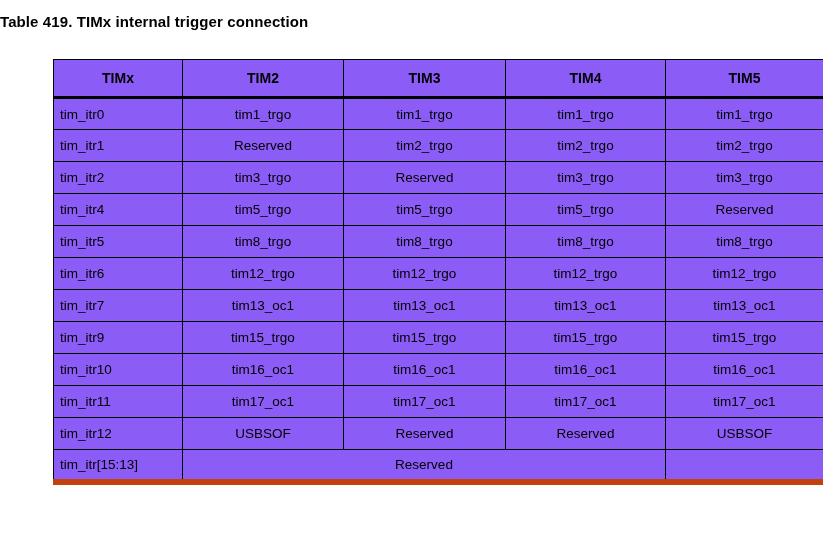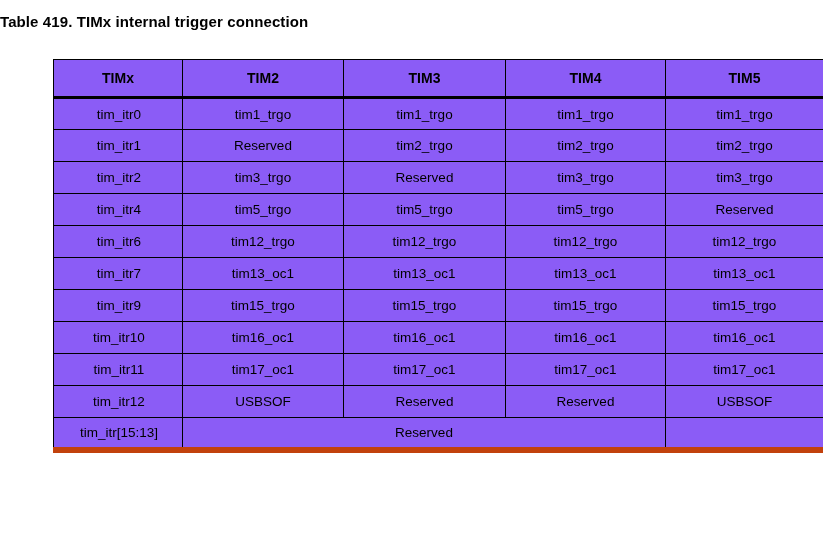--- a/index.html
+++ b/index.html
@@ -54,21 +54,21 @@
   table.trigger-table thead th {
     height: 38px;
     font-size: 14px;
     font-weight: bold;
     border-bottom: 3px solid #000000;
   }
   table.trigger-table tbody td {
     height: 32px;
   }
   table.trigger-table td.rowlabel {
-    text-align: center;
+    text-align: left;
     padding-left: 6px;
   }
   table.trigger-table tr.last-row td {
     border-bottom: 6px solid #c2410c;
   }
 </style>
 </head>
 <body>
 
 <div class="page">
@@ -115,20 +115,27 @@
         <td>tim3_trgo</td>
       </tr>
       <tr>
         <td class="rowlabel">tim_itr4</td>
         <td>tim5_trgo</td>
         <td>tim5_trgo</td>
         <td>tim5_trgo</td>
         <td>Reserved</td>
       </tr>
       <tr>
+        <td class="rowlabel">tim_itr5</td>
+        <td>tim8_trgo</td>
+        <td>tim8_trgo</td>
+        <td>tim8_trgo</td>
+        <td>tim8_trgo</td>
+      </tr>
+      <tr>
         <td class="rowlabel">tim_itr6</td>
         <td>tim12_trgo</td>
         <td>tim12_trgo</td>
         <td>tim12_trgo</td>
         <td>tim12_trgo</td>
       </tr>
       <tr>
         <td class="rowlabel">tim_itr7</td>
         <td>tim13_oc1</td>
         <td>tim13_oc1</td>

